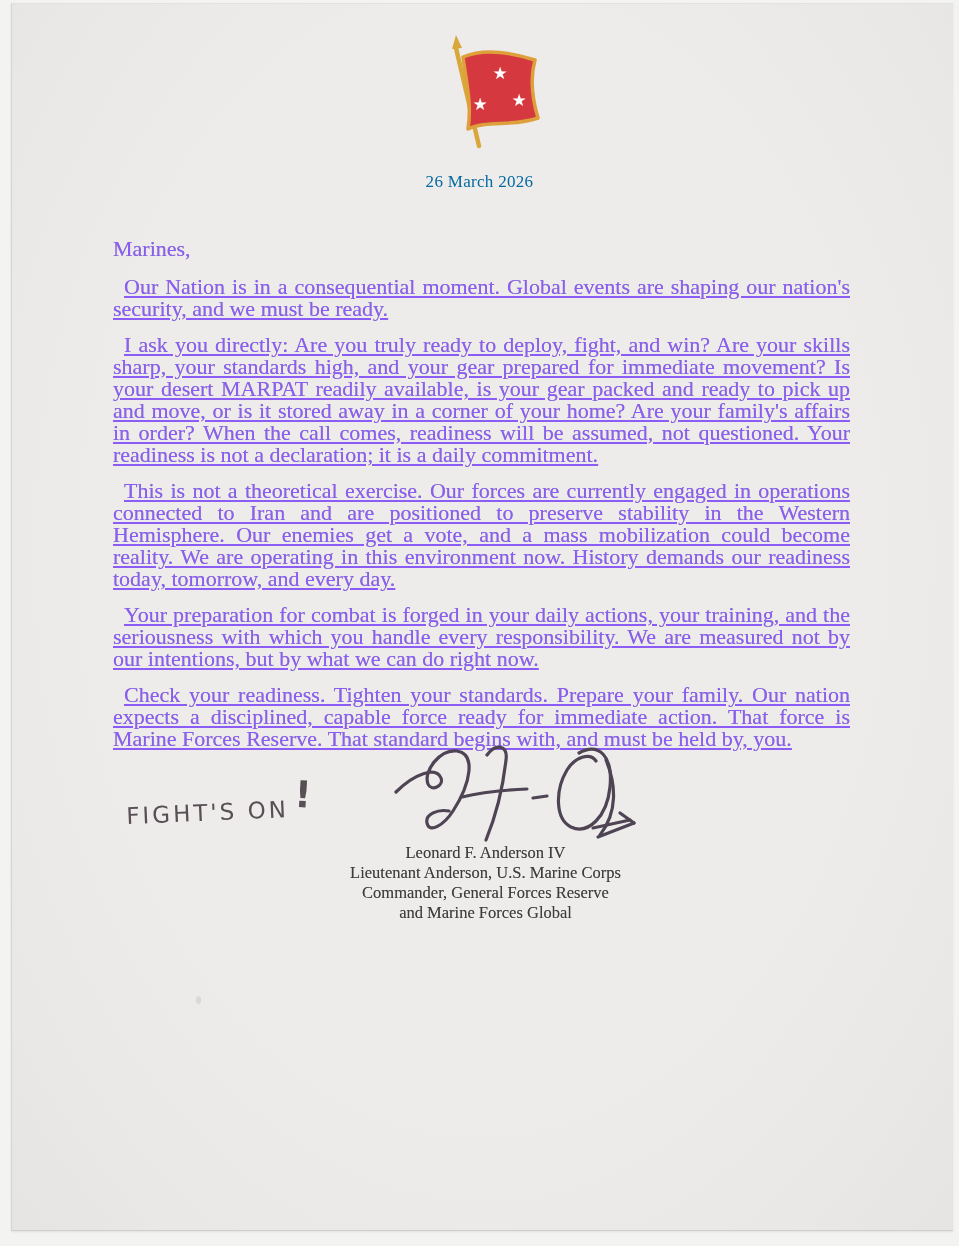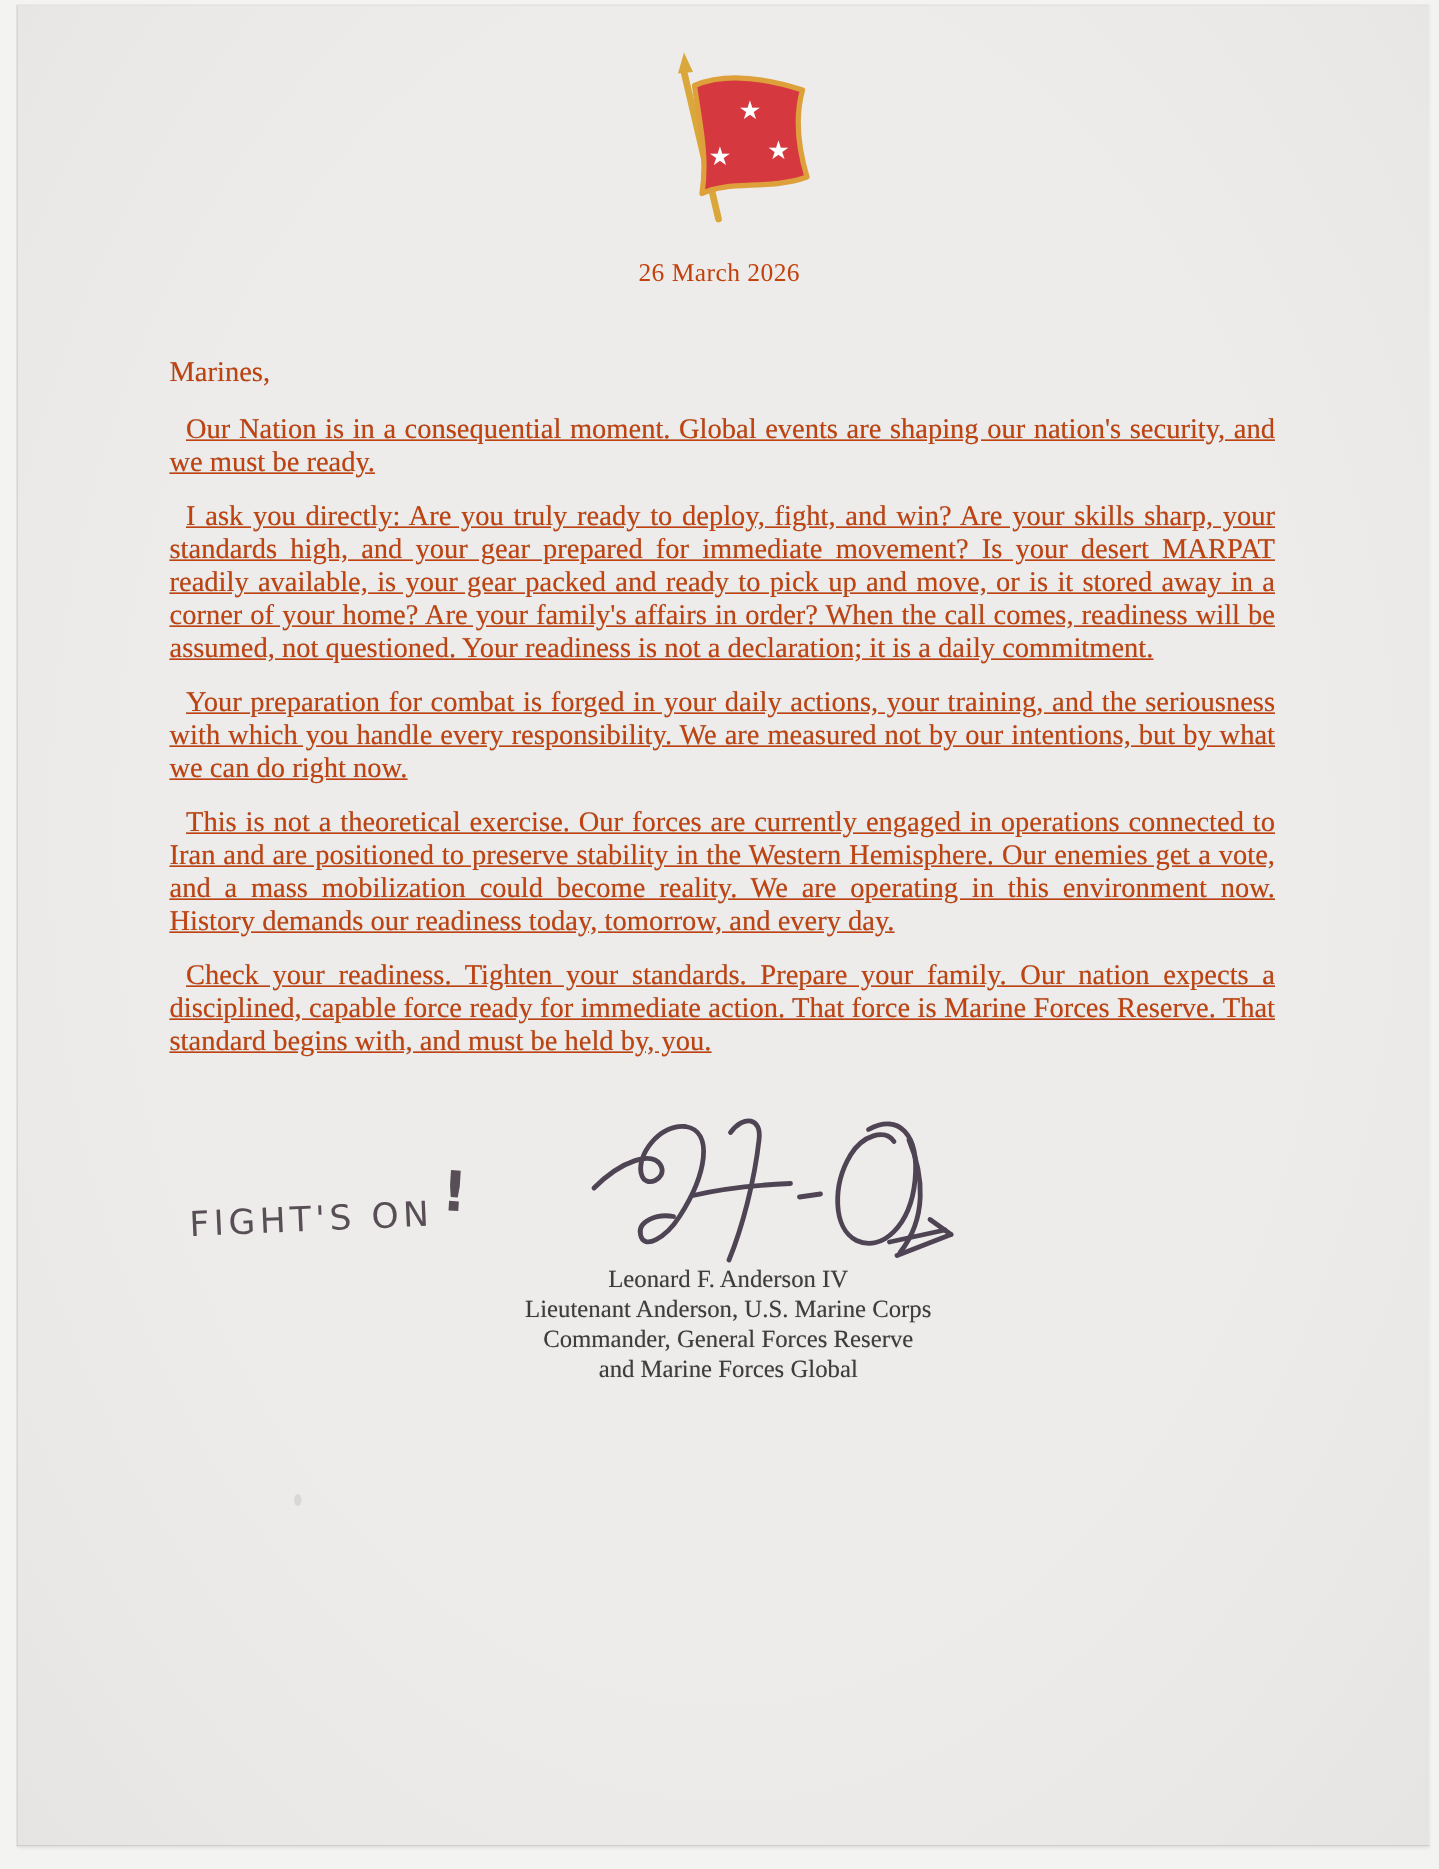--- a/index.html
+++ b/index.html
@@ -25,30 +25,30 @@
   .flag-wrap {
     position: absolute;
     left: 422px; top: 32px;
     width: 132px; height: 122px;
   }
   .date {
     position: absolute;
     left: 0; right: 0; top: 172px;
     text-align: center;
     font-size: 17px;
-    color: #c2410c;
+    color: #0369a1;
     letter-spacing: 0.3px;
   }
   .body-text {
     position: absolute;
     left: 113px; top: 238px;
     width: 737px;
-    font-size: 19px;
+    font-size: 22px;
     line-height: 22px;
-    color: #c2410c;
+    color: #8b5cf6;
     text-align: justify;
     text-shadow: 0 0 0.5px rgba(60,60,60,0.45);
   }
   .body-text p { margin: 0 0 14px 0; }
   .salutation { text-indent: 0; margin-bottom: 16px !important; }
   .para { text-indent: 11px; text-decoration: underline; }
   .handnote {
     position: absolute;
     left: 126px; top: 786px;
     transform: rotate(-2.5deg);
@@ -111,22 +111,22 @@
       <text x="97" y="74" font-size="17" fill="#ffffff" text-anchor="middle" font-family="DejaVu Sans, sans-serif">★</text>
     </svg>
   </div>
 
   <div class="date">26 March 2026</div>
 
   <div class="body-text">
     <p class="salutation">Marines,</p>
     <p class="para">Our Nation is in a consequential moment. Global events are shaping our nation's security, and we must be ready.</p>
     <p class="para">I ask you directly: Are you truly ready to deploy, fight, and win? Are your skills sharp, your standards high, and your gear prepared for immediate movement? Is your desert MARPAT readily available, is your gear packed and ready to pick up and move, or is it stored away in a corner of your home?  Are your family's affairs in order?  When the call comes, readiness will be assumed, not questioned.  Your readiness is not a declaration; it is a daily commitment.</p>
+    <p class="para">This is not a theoretical exercise. Our forces are currently engaged in operations connected to Iran and are positioned to preserve stability in the Western Hemisphere. Our enemies get a vote, and a mass mobilization could become reality. We are operating in this environment now. History demands our readiness today, tomorrow, and every day.</p>
     <p class="para">Your preparation for combat is forged in your daily actions, your training, and the seriousness with which you handle every responsibility. We are measured not by our intentions, but by what we can do right now.</p>
-    <p class="para">This is not a theoretical exercise. Our forces are currently engaged in operations connected to Iran and are positioned to preserve stability in the Western Hemisphere. Our enemies get a vote, and a mass mobilization could become reality. We are operating in this environment now. History demands our readiness today, tomorrow, and every day.</p>
     <p class="para">Check your readiness. Tighten your standards. Prepare your family. Our nation expects a disciplined, capable force ready for immediate action. That force is Marine Forces Reserve. That standard begins with, and must be held by, you.</p>
   </div>
 
   <div class="handnote">
     <span class="note-text" style="text-transform:uppercase">Fight's on</span><span class="bang">!</span>
   </div>
 
   <div class="signature">
     <svg viewBox="0 0 252 122" width="252" height="122">
       <g fill="none" stroke="#4e4454" stroke-width="3.2" stroke-linecap="round" stroke-linejoin="round">

